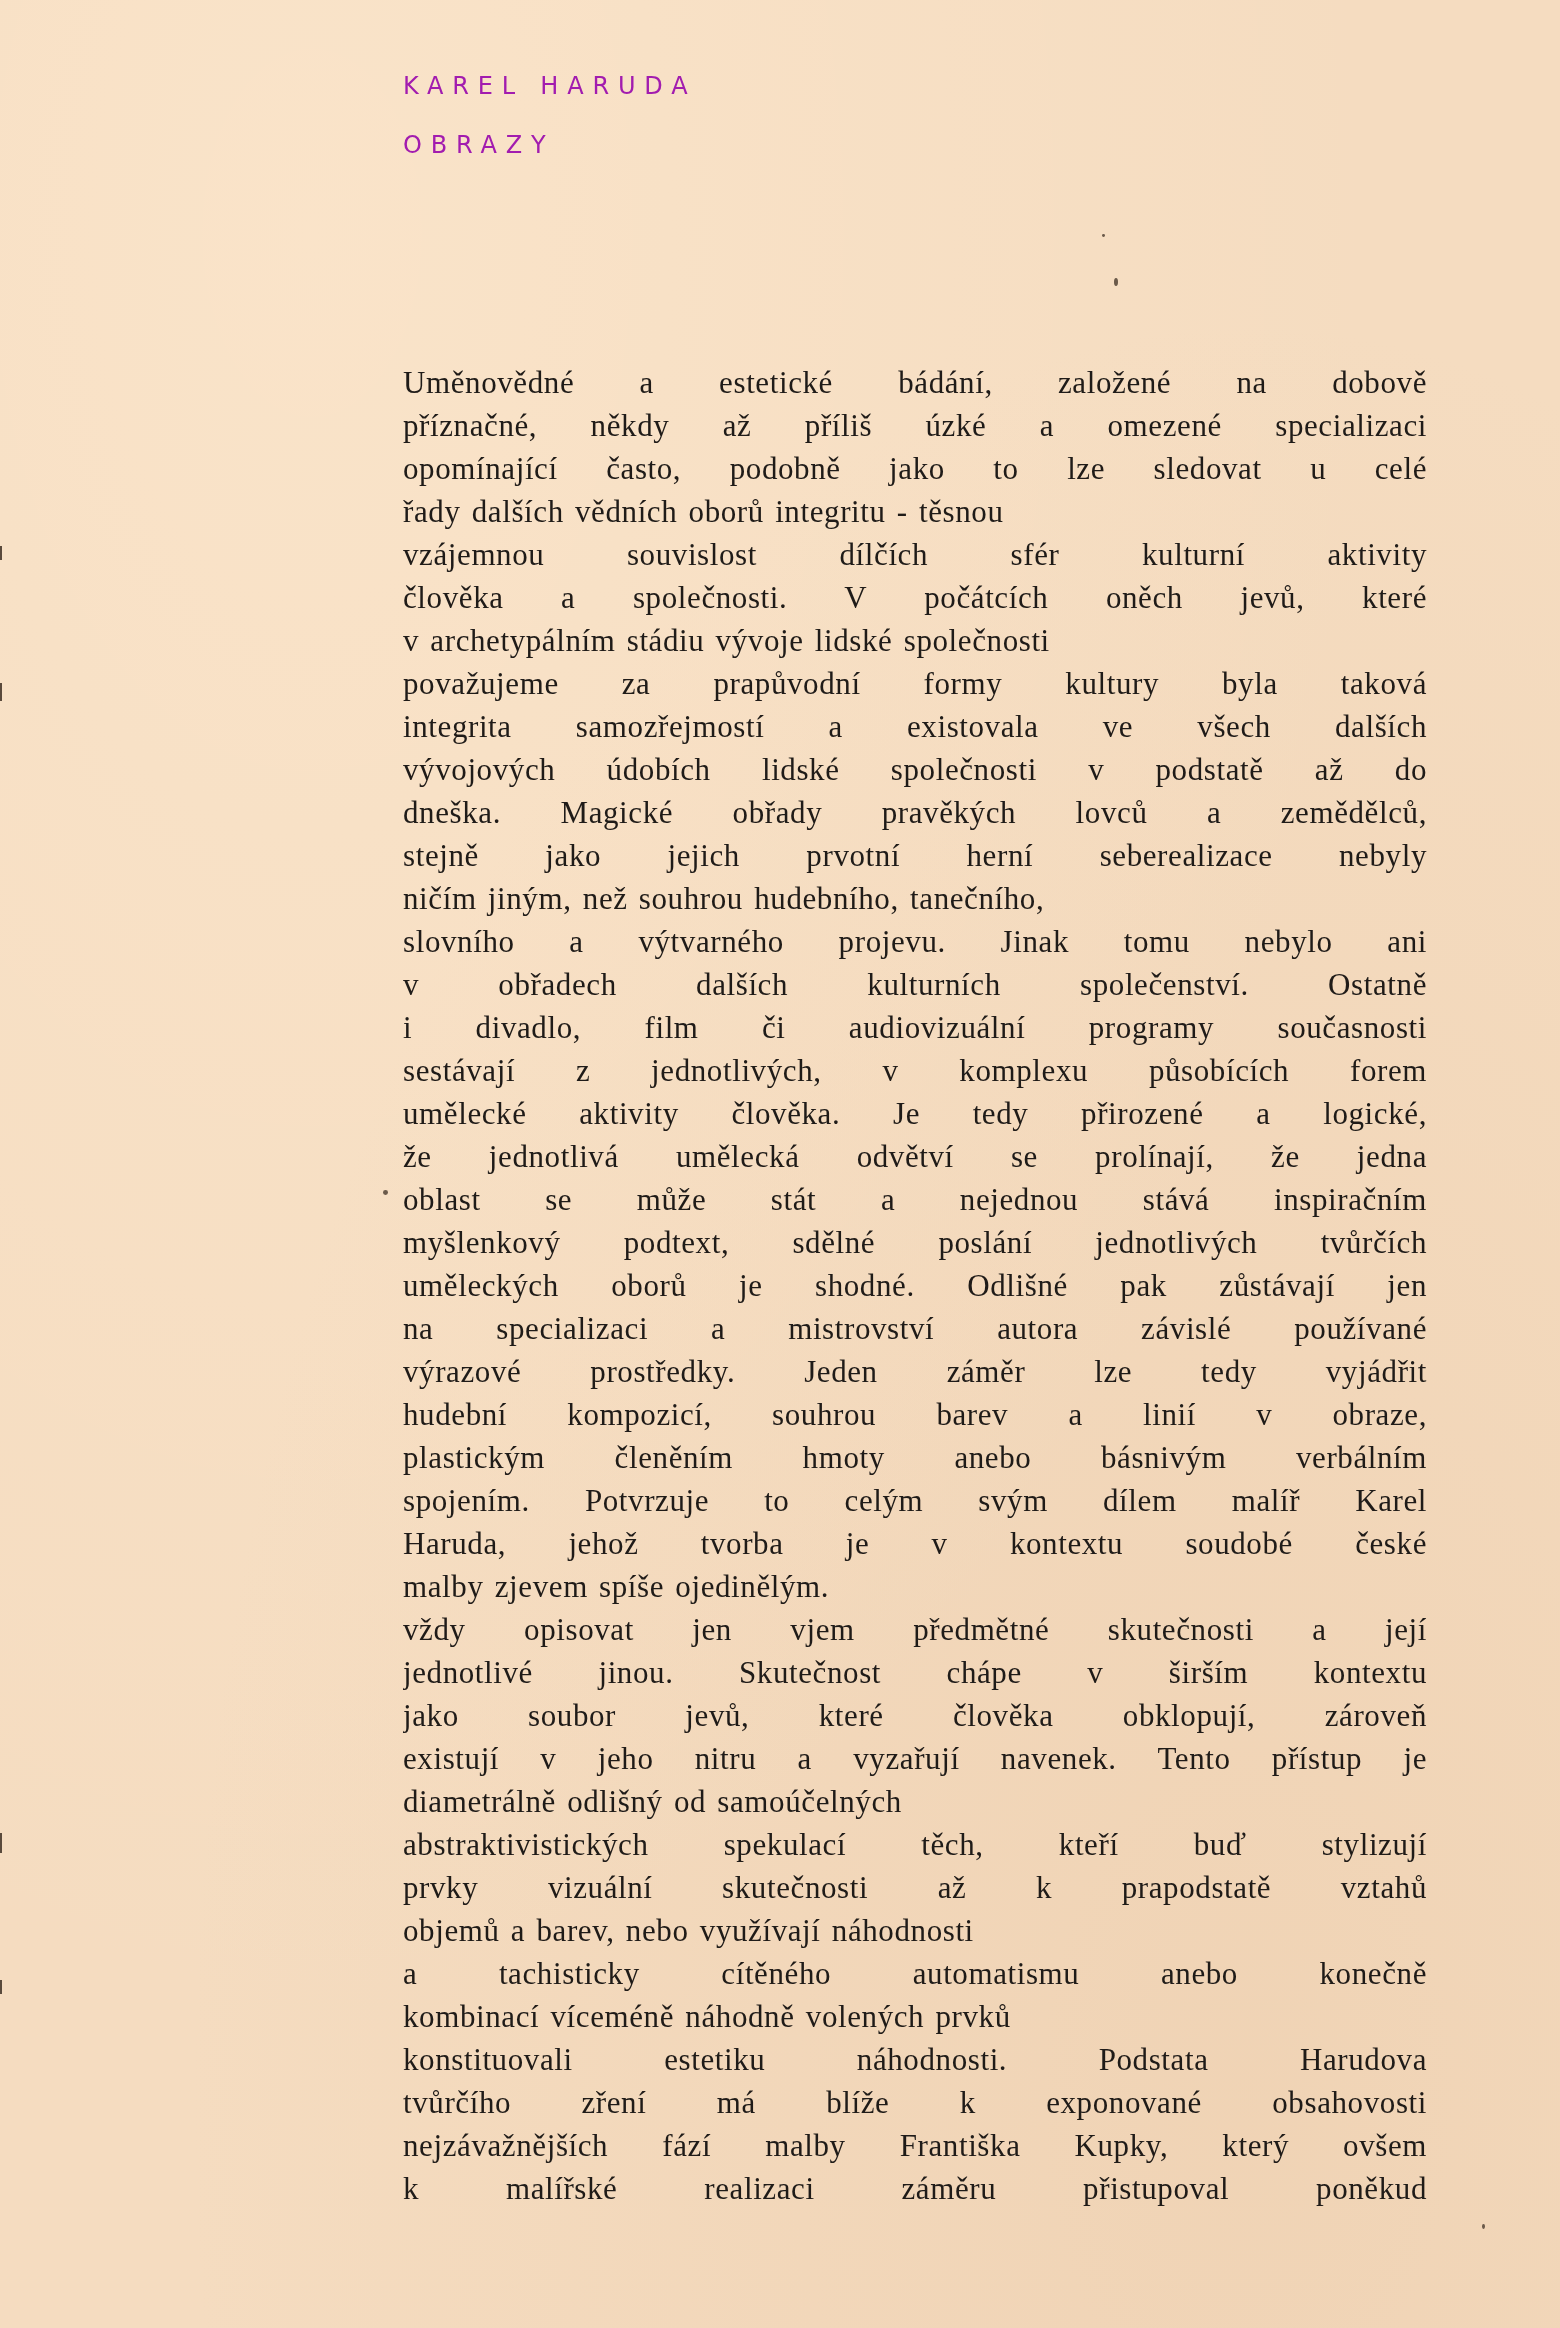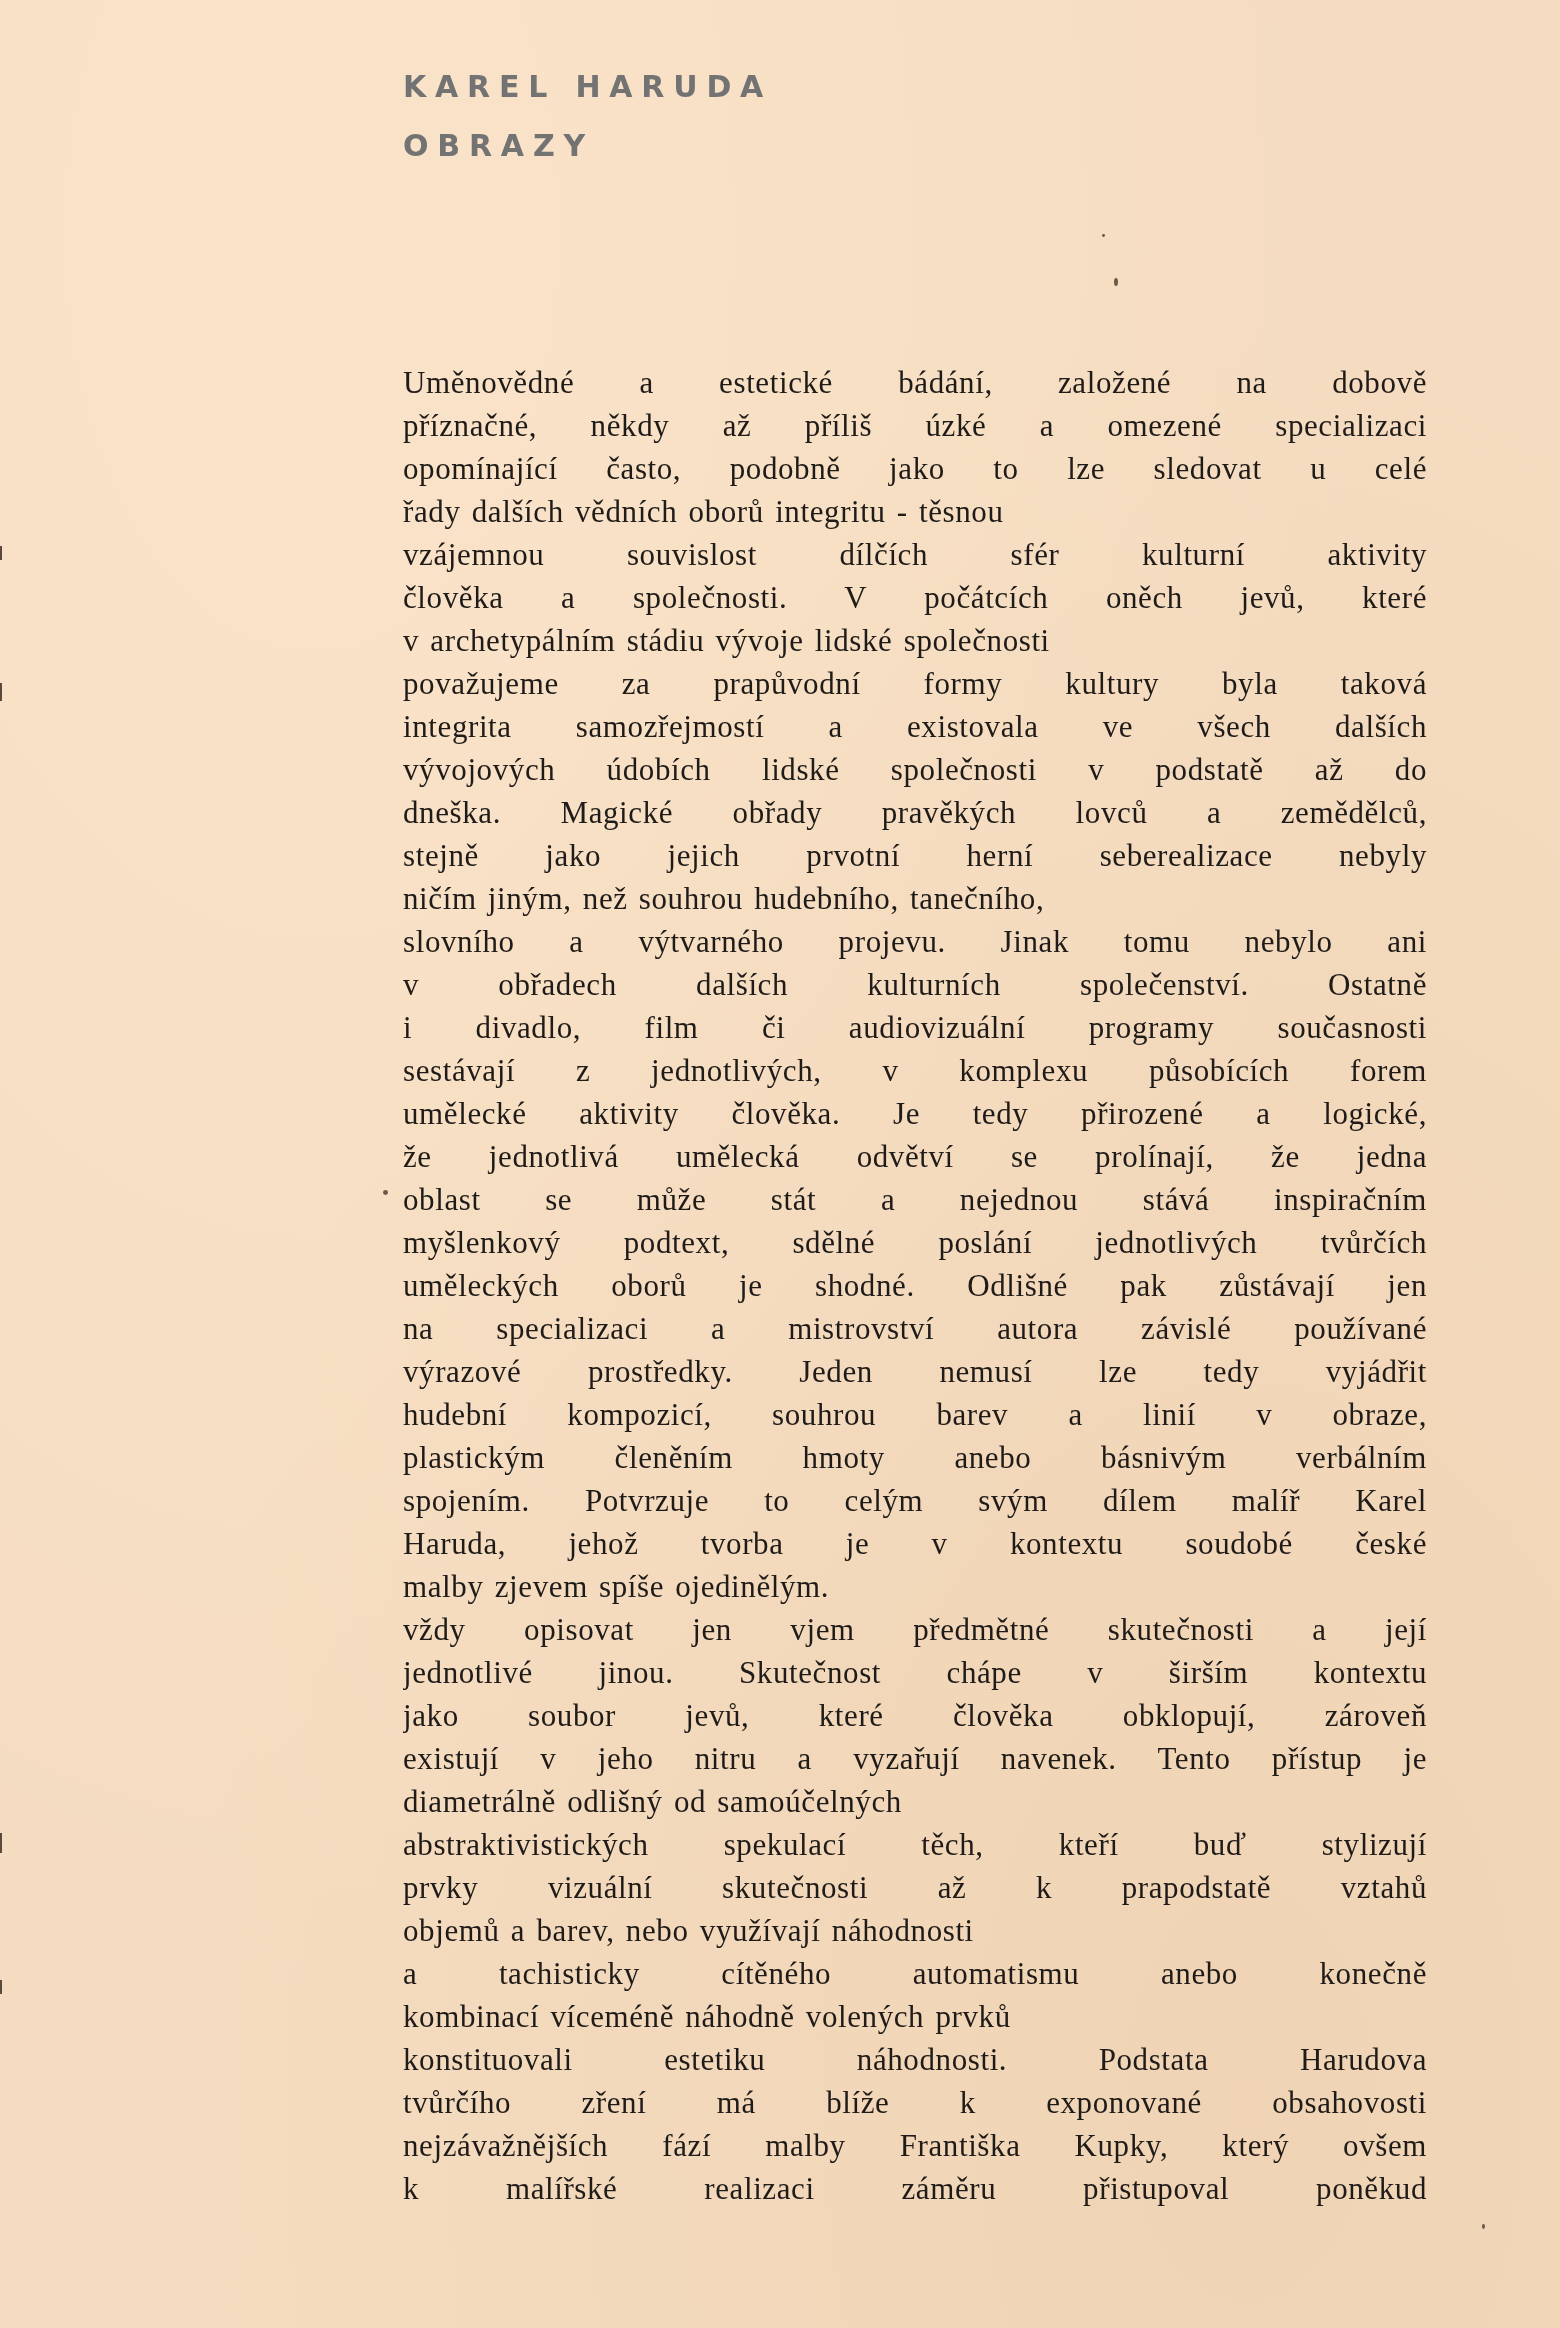--- a/index.html
+++ b/index.html
@@ -20,25 +20,25 @@
     .page {
       position: absolute;
       left: 0; top: 0;
       width: 1560px; height: 2329px;
     }
     .title-block {
       position: absolute;
       left: 403px;
       top: 57px;
       font-family: "DejaVu Sans", sans-serif;
-      font-weight: bold;
-      font-size: 30px;
+      font-weight: normal;
+      font-size: 24px;
       letter-spacing: 8.8px;
       line-height: 59px;
-      color: #737373;
+      color: #a21caf;
     }
     .title-line {
       display: block;
       white-space: nowrap;
     }
     .body-text {
       position: absolute;
       left: 403px;
       top: 337px;
       width: 1024px;
@@ -97,21 +97,21 @@
       <span class="line just">slovního a výtvarného projevu. Jinak tomu nebylo ani</span>
       <span class="line just">v obřadech dalších kulturních společenství. Ostatně</span>
       <span class="line just">i divadlo, film či audiovizuální programy současnosti</span>
       <span class="line just">sestávají z jednotlivých, v komplexu působících forem</span>
       <span class="line just">umělecké aktivity člověka. Je tedy přirozené a logické,</span>
       <span class="line just">že jednotlivá umělecká odvětví se prolínají, že jedna</span>
       <span class="line just">oblast se může stát a nejednou stává inspiračním</span>
       <span class="line just">myšlenkový podtext, sdělné poslání jednotlivých tvůrčích</span>
       <span class="line just">uměleckých oborů je shodné. Odlišné pak zůstávají jen</span>
       <span class="line just">na specializaci a mistrovství autora závislé používané</span>
-      <span class="line just">výrazové prostředky. Jeden nemusí lze tedy vyjádřit</span>
+      <span class="line just">výrazové prostředky. Jeden záměr lze tedy vyjádřit</span>
       <span class="line just">hudební kompozicí, souhrou barev a linií v obraze,</span>
       <span class="line just">plastickým členěním hmoty anebo básnivým verbálním</span>
       <span class="line just">spojením. Potvrzuje to celým svým dílem malíř Karel</span>
       <span class="line just">Haruda, jehož tvorba je v kontextu soudobé české</span>
       <span class="line">malby zjevem spíše ojedinělým.</span>
       <span class="line just">vždy opisovat jen vjem předmětné skutečnosti a její</span>
       <span class="line just">jednotlivé jinou. Skutečnost chápe v širším kontextu</span>
       <span class="line just">jako soubor jevů, které člověka obklopují, zároveň</span>
       <span class="line just">existují v jeho nitru a vyzařují navenek. Tento přístup je</span>
       <span class="line">diametrálně odlišný od samoúčelných</span>

